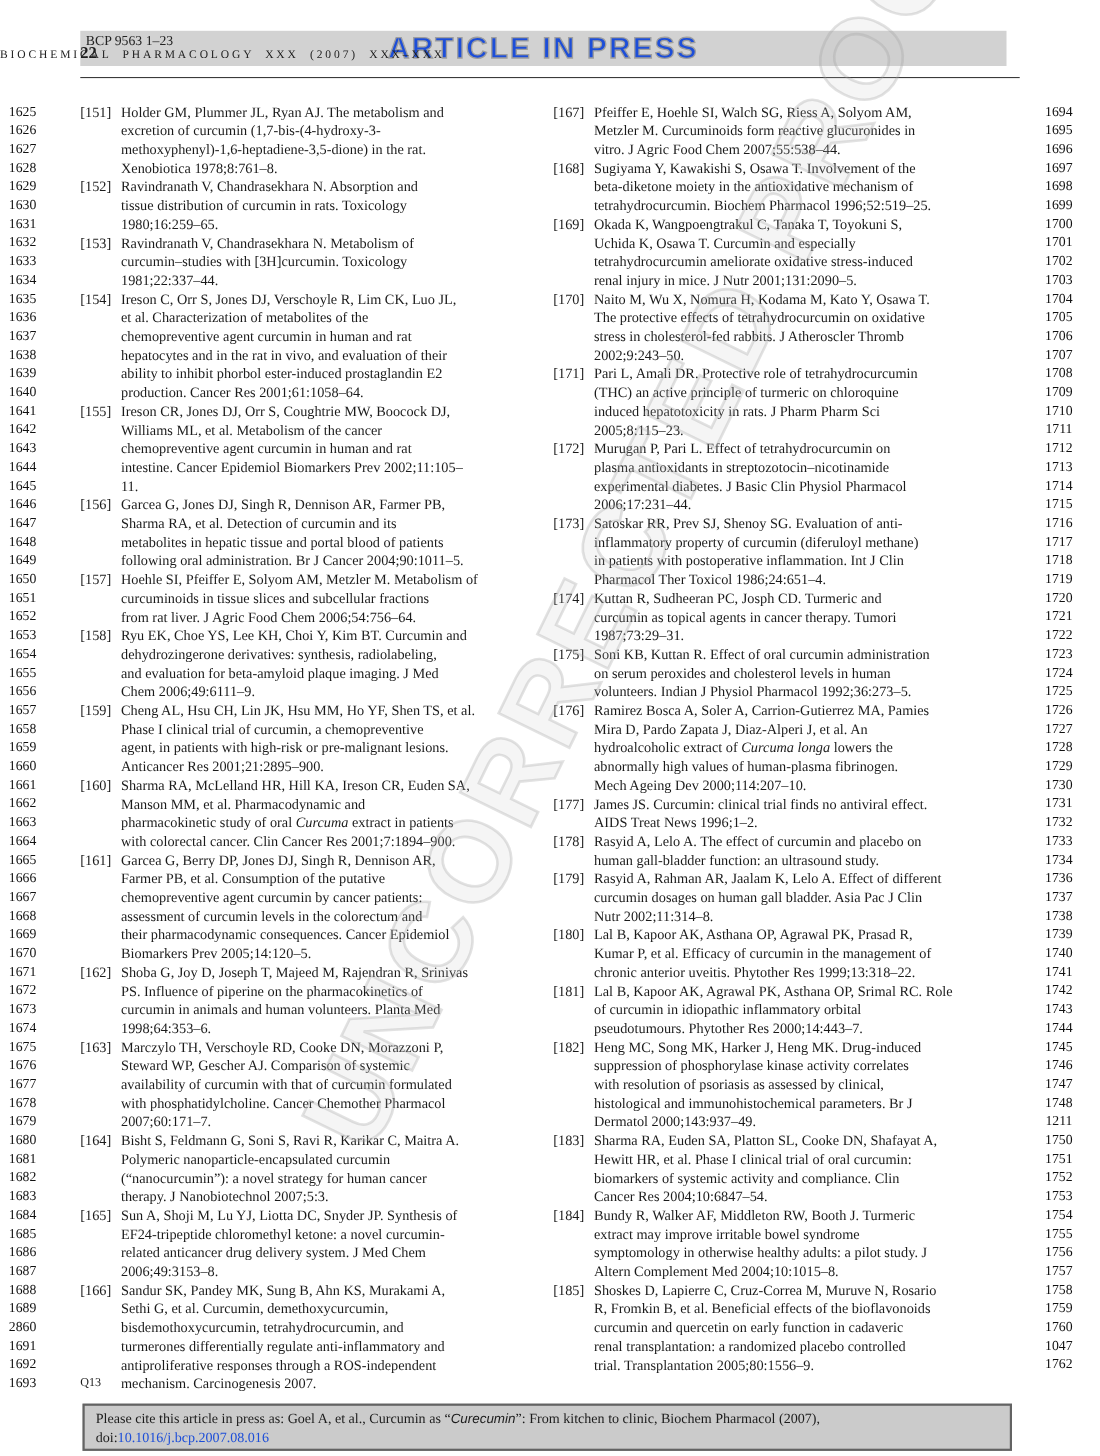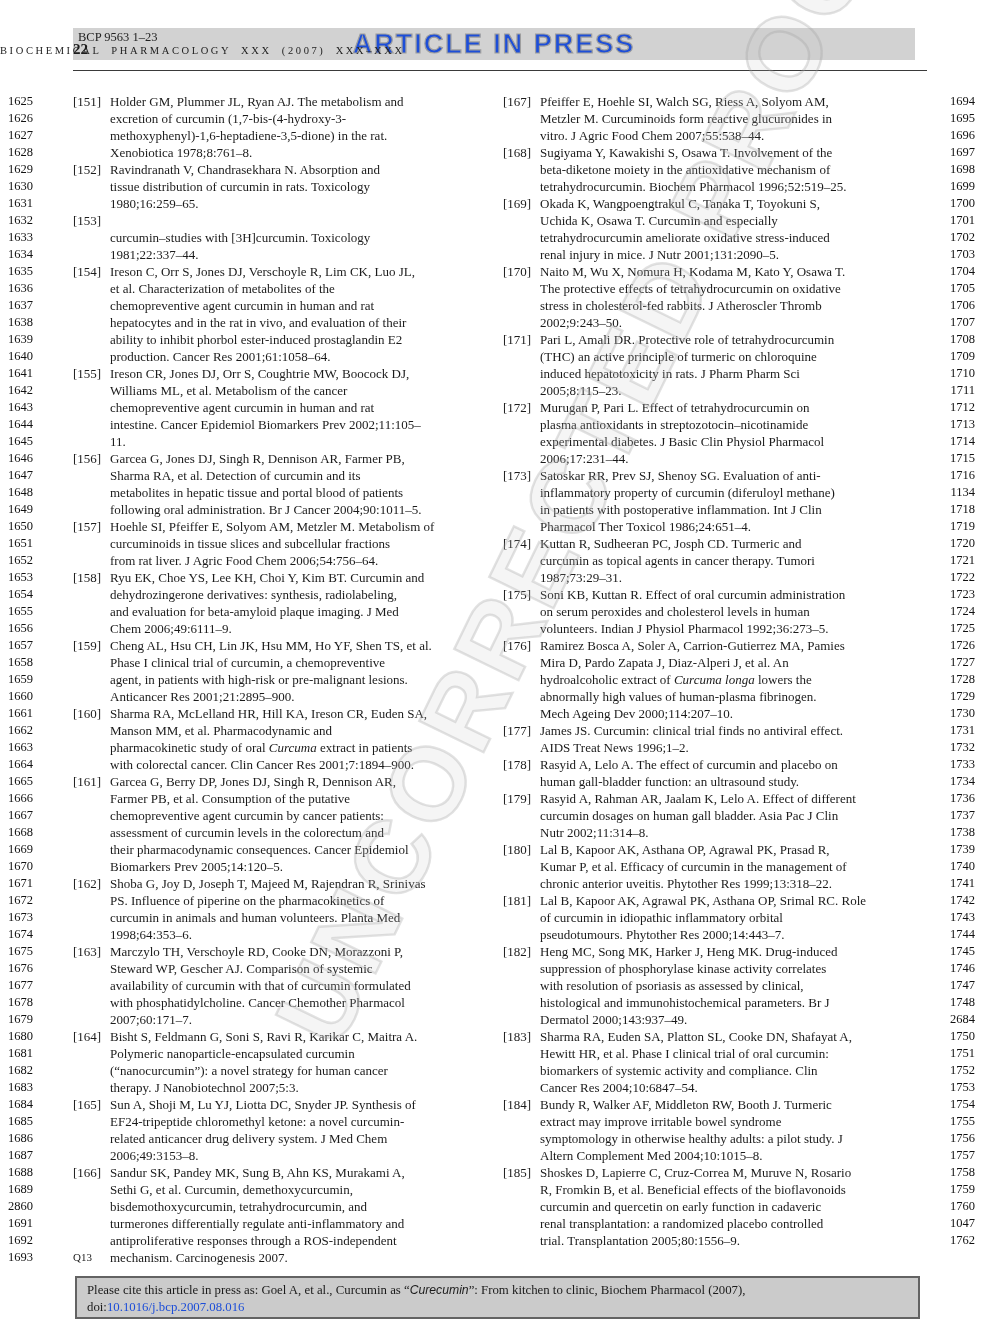--- a/index.html
+++ b/index.html
@@ -96,20 +96,21 @@
           <span class="txt">tissue distribution of curcumin in rats. Toxicology</span>
         </div>
         <div class="ref-line">
           <span class="num">1631</span>
           <span class="slot"></span>
           <span class="txt">1980;16:259–65.</span>
         </div>
         <div class="ref-line">
           <span class="num">1632</span>
           <span class="slot">[153]</span>
+          <span class="txt">Ravindranath V, Chandrasekhara N. Metabolism of</span>
         </div>
         <div class="ref-line">
           <span class="num">1633</span>
           <span class="slot"></span>
           <span class="txt">curcumin–studies with [3H]curcumin. Toxicology</span>
         </div>
         <div class="ref-line">
           <span class="num">1634</span>
           <span class="slot"></span>
           <span class="txt">1981;22:337–44.</span>
@@ -522,21 +523,21 @@
           <span class="num-r">1715</span>
         </div>
         <div class="ref-line">
           <span class="slot">[173]</span>
           <span class="txt">Satoskar RR, Prev SJ, Shenoy SG. Evaluation of anti-</span>
           <span class="num-r">1716</span>
         </div>
         <div class="ref-line">
           <span class="slot"></span>
           <span class="txt">inflammatory property of curcumin (diferuloyl methane)</span>
-          <span class="num-r">1134</span>
+          <span class="num-r">1717</span>
         </div>
         <div class="ref-line">
           <span class="slot"></span>
           <span class="txt">in patients with postoperative inflammation. Int J Clin</span>
           <span class="num-r">1718</span>
         </div>
         <div class="ref-line">
           <span class="slot"></span>
           <span class="txt">Pharmacol Ther Toxicol 1986;24:651–4.</span>
           <span class="num-r">1719</span>
@@ -677,21 +678,21 @@
           <span class="num-r">1747</span>
         </div>
         <div class="ref-line">
           <span class="slot"></span>
           <span class="txt">histological and immunohistochemical parameters. Br J</span>
           <span class="num-r">1748</span>
         </div>
         <div class="ref-line">
           <span class="slot"></span>
           <span class="txt">Dermatol 2000;143:937–49.</span>
-          <span class="num-r">2684</span>
+          <span class="num-r">1211</span>
         </div>
         <div class="ref-line">
           <span class="slot">[183]</span>
           <span class="txt">Sharma RA, Euden SA, Platton SL, Cooke DN, Shafayat A,</span>
           <span class="num-r">1750</span>
         </div>
         <div class="ref-line">
           <span class="slot"></span>
           <span class="txt">Hewitt HR, et al. Phase I clinical trial of oral curcumin:</span>
           <span class="num-r">1751</span>

